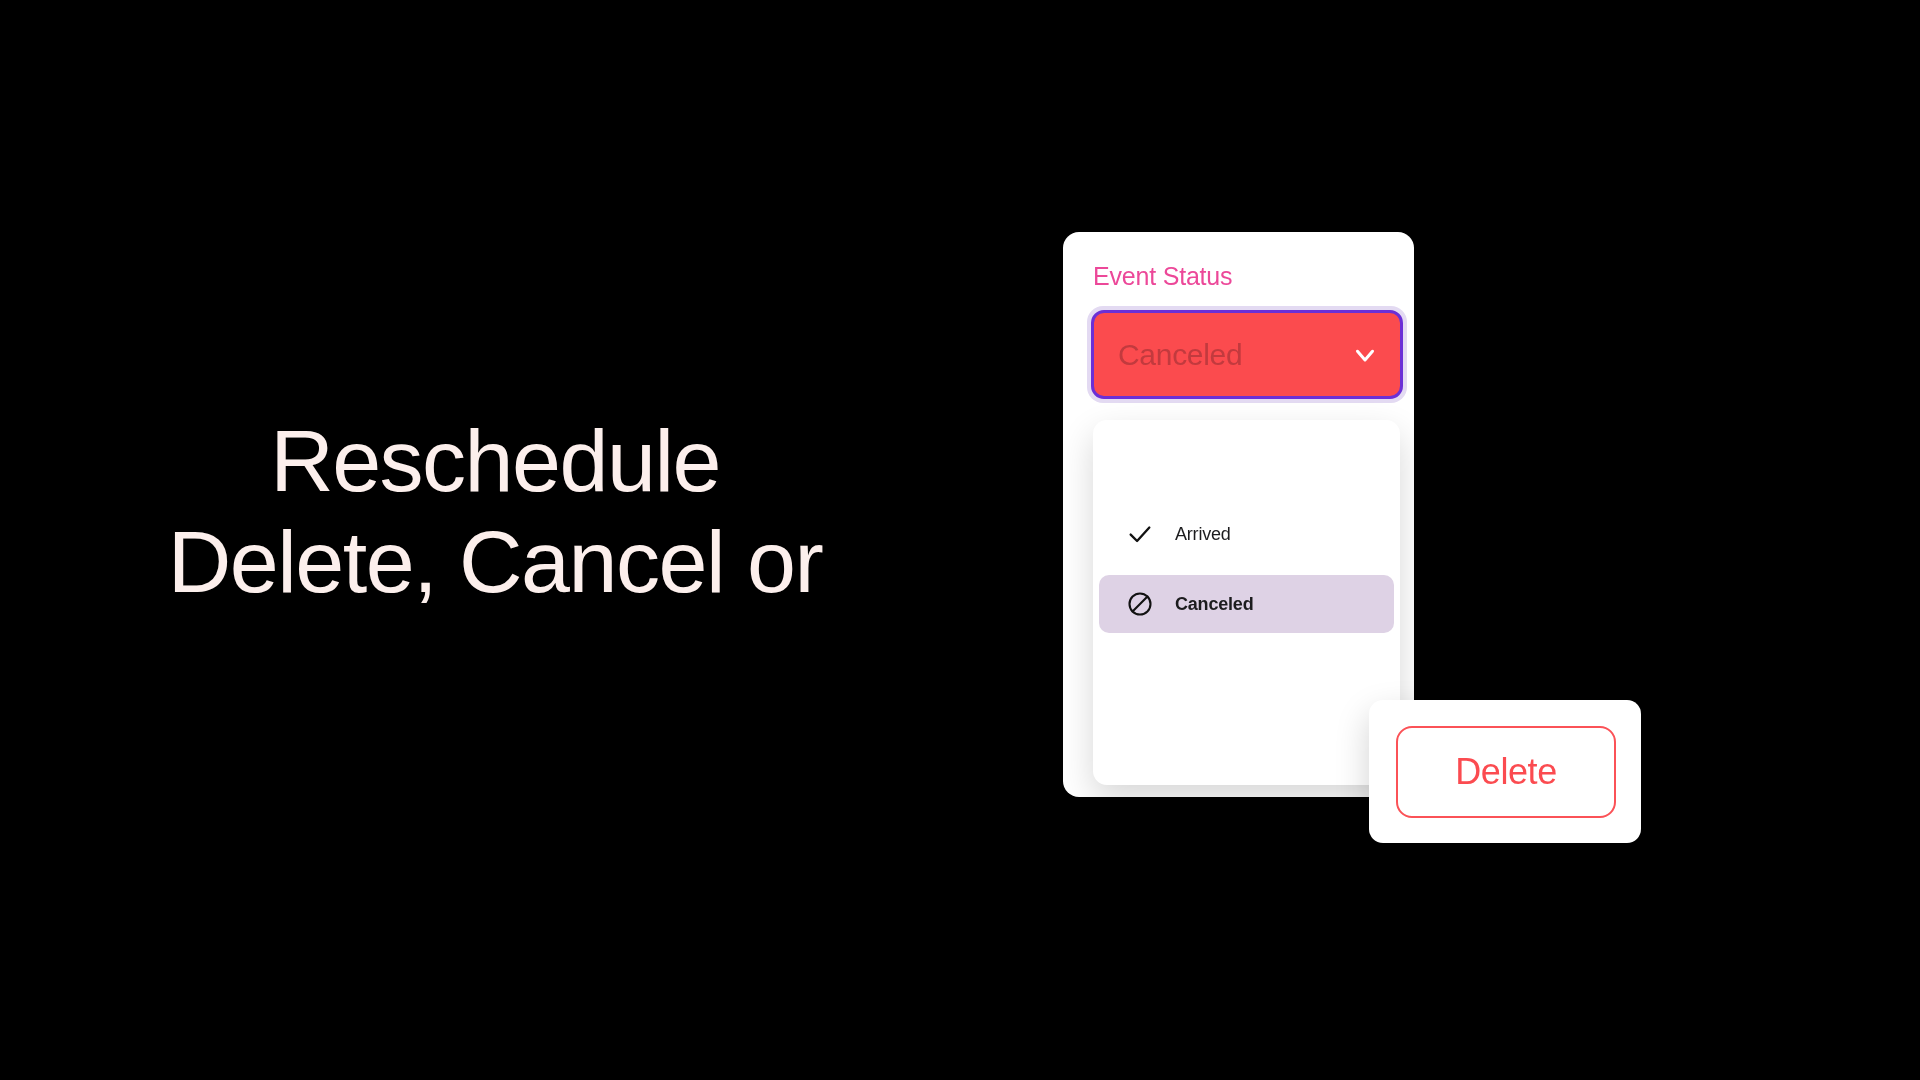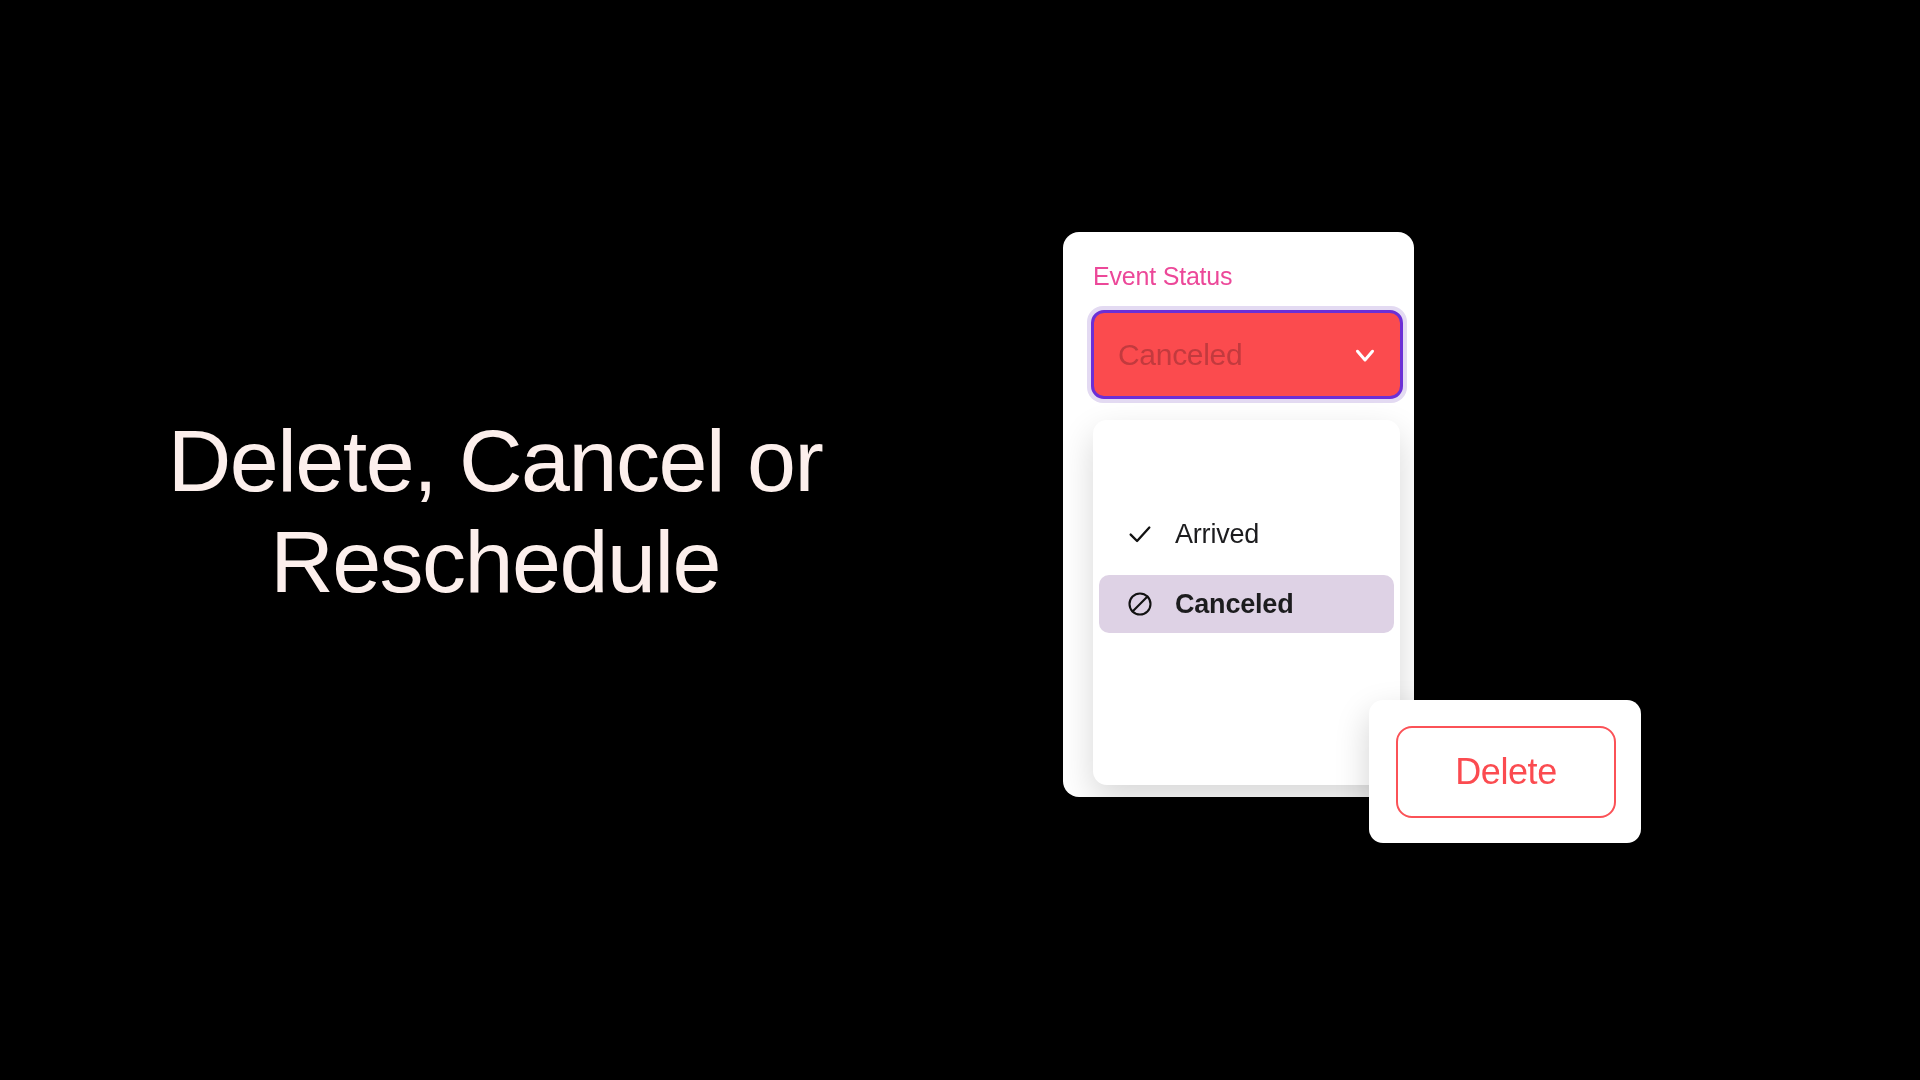--- a/index.html
+++ b/index.html
@@ -148,21 +148,21 @@
     height: 30px;
     flex: 0 0 30px;
     display: flex;
     align-items: center;
     justify-content: center;
     color: #121212;
   }
   .option .opt-icon svg { display: block; }
   .option .opt-label {
     margin-left: 20px;
-    font-size: 27px;
+    font-size: 18px;
     color: #1C1C1E;
     letter-spacing: -0.2px;
     white-space: nowrap;
   }
   .option.selected .opt-label {
     font-weight: 700;
   }
 
   
   .delete-card {
@@ -195,22 +195,22 @@
     box-sizing: border-box;
     padding: 9px;
   }
 </style>
 </head>
 <body>
 
 <div id="stage">
 
   <div class="headline">
+    <span class="hl-line">Reschedule</span>
     <span class="hl-line">Delete, Cancel or</span>
-    <span class="hl-line">Reschedule</span>
   </div>
 
   <div class="status-card">
 
     <div class="status-label">Event Status</div>
 
     <div class="select-focus-ring">
       <div class="select-box">
         <span class="select-value">Canceled</span>
         <span class="select-chevron">

